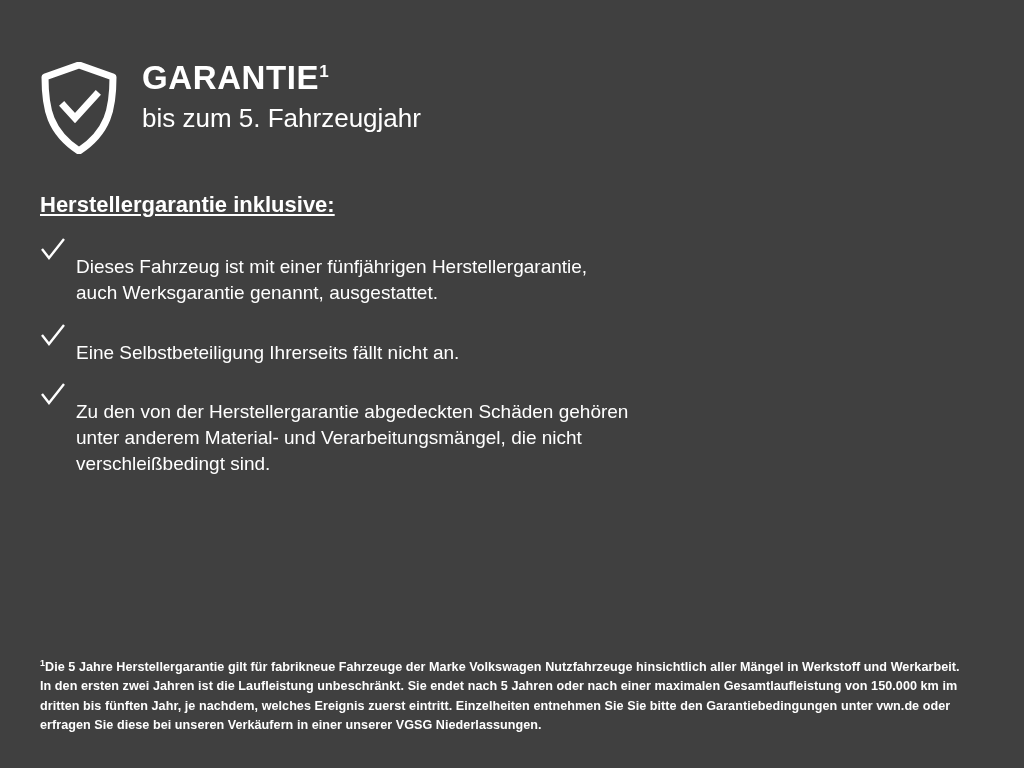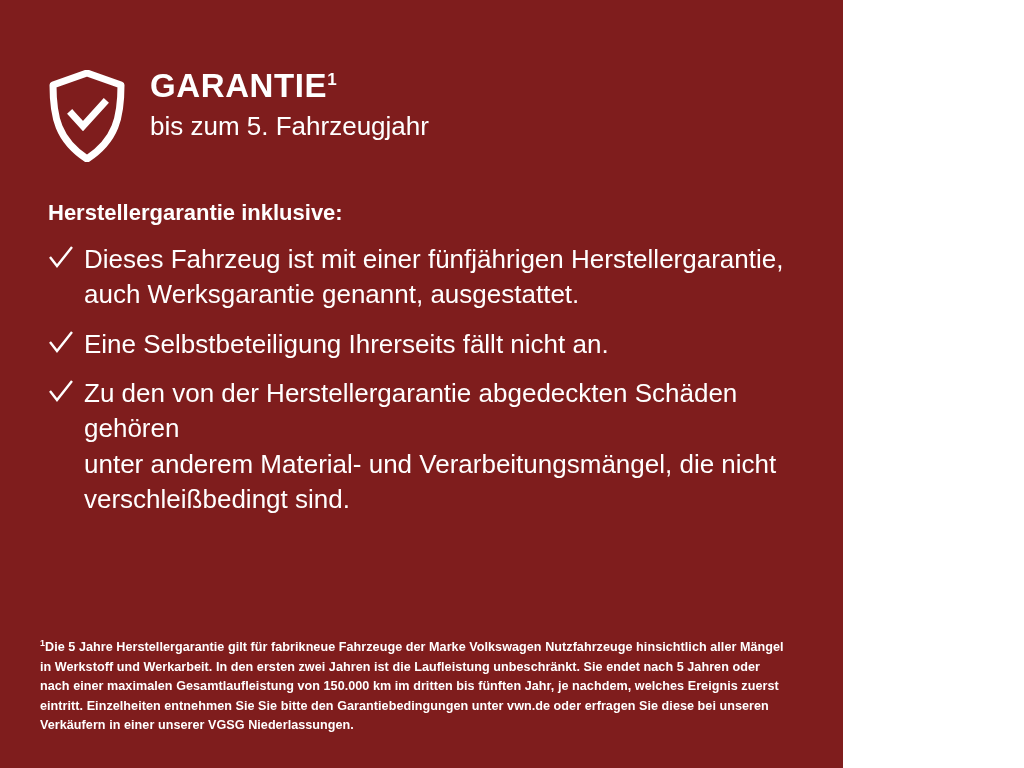--- a/index.html
+++ b/index.html
@@ -8,25 +8,25 @@
   }
   body {
     width: 1024px;
     height: 768px;
     background: #ffffff;
     font-family: "Liberation Sans", sans-serif;
   }
   .slide {
     position: relative;
     box-sizing: border-box;
-    width: 843px;
+    width: 1024px;
     height: 768px;
-    background: #7f1d1d;
+    background: #404040;
     color: #ffffff;
-    padding: 8px;
+    padding: 0;
     overflow: hidden;
   }
 
   
   .header {
     display: flex;
     align-items: flex-start;
     padding: 56px 0 0 40px;
   }
   .shield-wrap {
@@ -64,20 +64,21 @@
   }
 
   
   .body {
     padding: 38px 40px 0 40px;
   }
   .lead {
     font-size: 22px;
     font-weight: bold;
     margin: 0 0 16px 0;
+    text-decoration: underline;
   }
   .bullets {
     list-style: none;
     margin: 0;
     padding: 0;
   }
   .bullet {
     display: flex;
     align-items: flex-start;
     margin-bottom: 14px;
@@ -88,23 +89,24 @@
     height: 30px;
     margin-right: 8px;
     margin-top: 2px;
   }
   .check svg {
     display: block;
     width: 26px;
     height: 28px;
   }
   .bullet-text {
-    font-size: 26px;
+    font-size: 19px;
     line-height: 1.36;
     white-space: pre-line;
+    margin-top: 20px;
   }
 
   
   .footnote {
     position: absolute;
     left: 40px;
     right: 56px;
     bottom: 32px;
     font-size: 12.6px;
     font-weight: bold;

